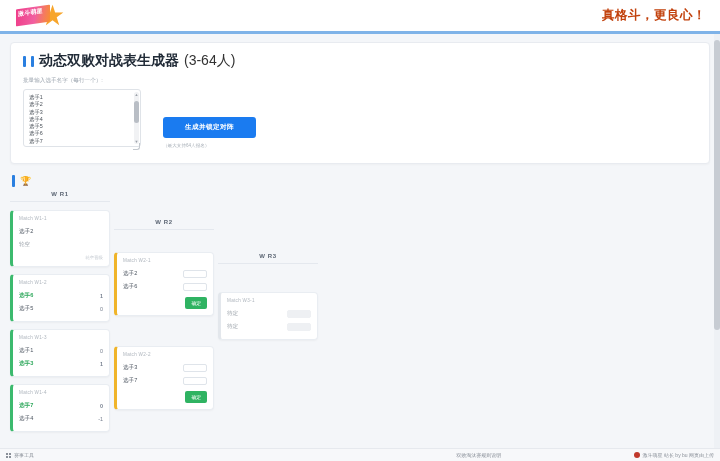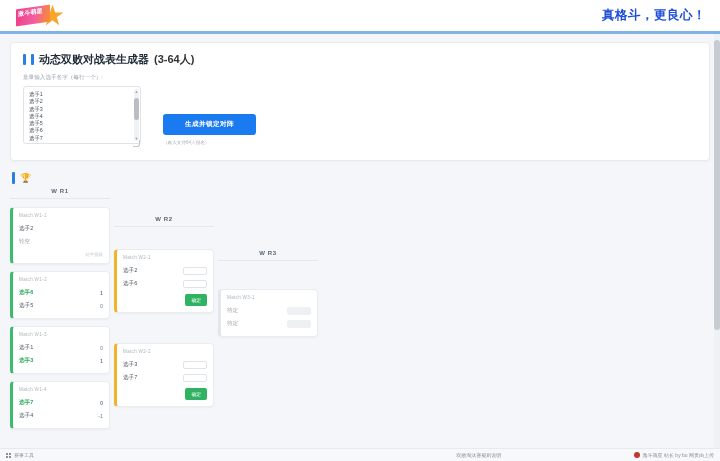--- a/index.html
+++ b/index.html
@@ -39,21 +39,21 @@
     overflow: hidden;
   }
   .logo .banner span {
     display: block;
     color: #fff; font-size: 6px; line-height: 8px;
     font-weight: bold; letter-spacing: .2px;
     padding: 1px 2px;
     white-space: nowrap;
   }
   .slogan {
-    color: #1d4ed8; font-size: 12.5px; font-weight: bold; letter-spacing: .5px;
+    color: #c2410c; font-size: 12.5px; font-weight: bold; letter-spacing: .5px;
   }
   
   .page {
     height: calc(461px - 34px - 13px);
     overflow: hidden;
     position: relative;
     padding: 8px 10px 0 10px;
   }
   .scrollbar-track {
     position: absolute; right: 0; top: 0; width: 6px; height: 100%;
@@ -65,27 +65,27 @@
   }
   .card {
     background: #fff;
     border: 1px solid #e8ebf0;
     border-radius: 4px;
     padding: 9px 12px 12px 12px;
     box-shadow: 0 1px 2px rgba(0,0,0,.03);
   }
   .sec-title {
     display: flex; align-items: center; gap: 5px;
-    font-size: 11px; font-weight: bold; color: #222c38;
+    font-size: 14px; font-weight: bold; color: #222c38;
     margin-bottom: 7px;
   }
   .sec-title .bar {
     display: inline-block; width: 3px; height: 11px; background: #2a7fe0; border-radius: 1px;
   }
-  .sec-title .count { font-weight: bold; color: #333; }
+  .sec-title .count { font-weight: normal; color: #333; }
   .hint { font-size: 5.6px; color: #9aa3ad; margin-bottom: 4px; }
   .gen-row { display: flex; align-items: flex-start; gap: 22px; }
   .ta-wrap { position: relative; width: 118px; }
   textarea.players {
     width: 118px; height: 58px;
     border: 1px solid #dfe3e8; border-radius: 3px;
     font-family: "Liberation Sans", sans-serif;
     font-size: 5.4px; line-height: 7.3px;
     color: #4a5159; padding: 4px 10px 4px 5px;
     resize: none; outline: none; background: #fff;

